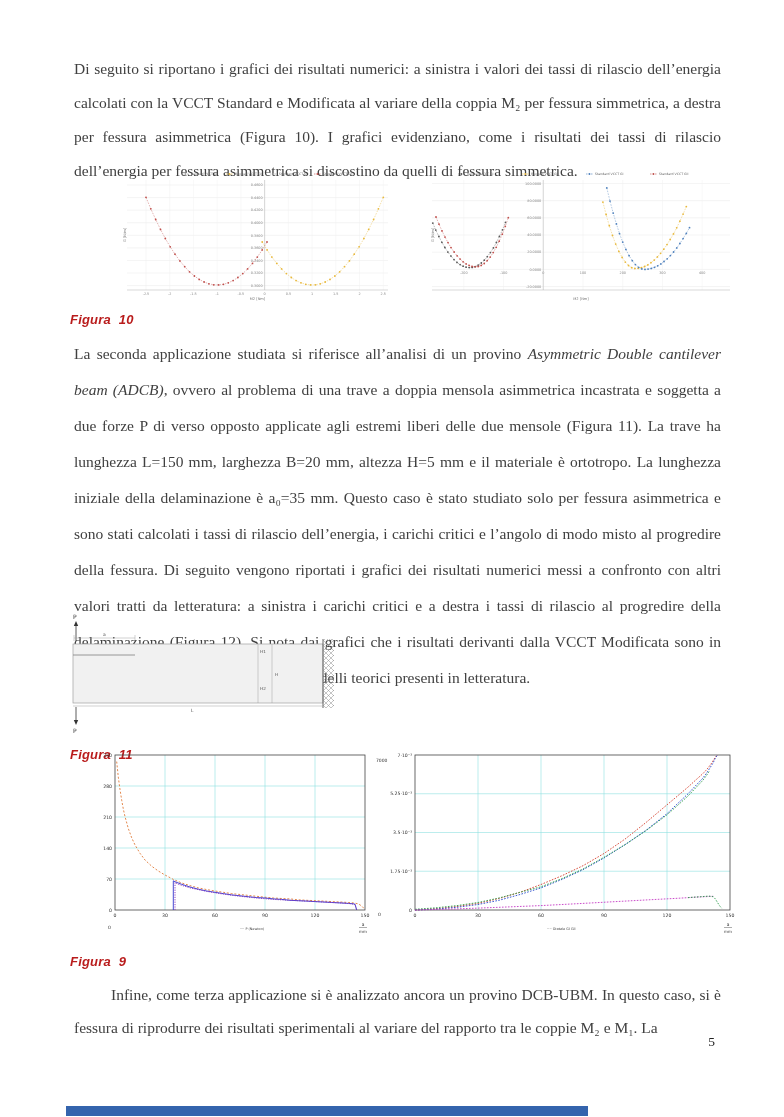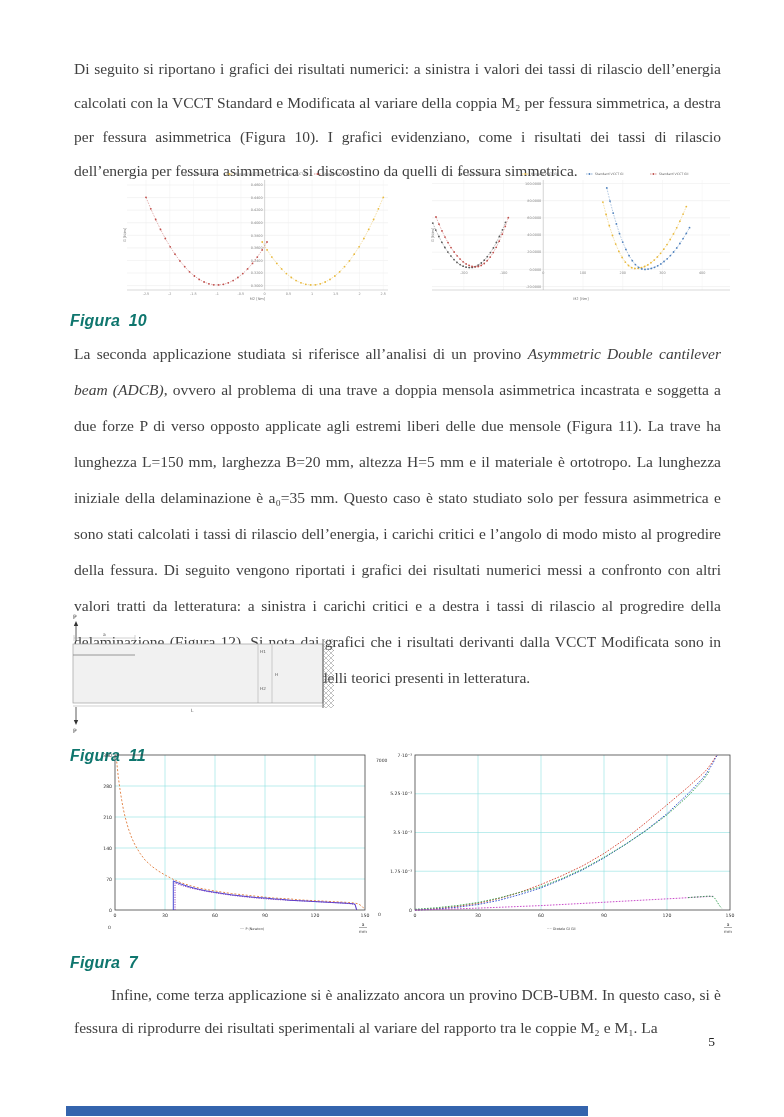--- a/index.html
+++ b/index.html
@@ -3,21 +3,21 @@
 <meta charset="utf-8">
 <style>
   html,body{margin:0;padding:0;background:#ffffff;}
   .page{position:relative;width:784px;height:1117px;background:#fff;overflow:hidden;
         font-family:"Liberation Serif",serif;}
   .body-text{position:absolute;text-align:justify;font-size:15.5px;color:#404040;margin:4px;}
   #p1{top:48px;left:70px;width:647px;line-height:34px;}
   #p2{top:332px;left:70px;width:647px;line-height:36px;}
   #p3{top:974px;left:70px;width:647px;line-height:33px;text-indent:37px;}
   .figcap{position:absolute;left:70px;font-family:"Liberation Sans",sans-serif;
-          font-style:italic;font-weight:600;font-size:16px;color:#0f766e;
+          font-style:italic;font-weight:600;font-size:13px;color:#b91c1c;
           word-spacing:4px;letter-spacing:.2px;}
   #cap10{top:312px;} #cap11{top:747px;} #cap12{top:954px;}
   .chart{position:absolute;}
   #f10sx{left:122px;top:170px;width:270px;height:132px;}
   #f10dx{left:430px;top:170px;width:302px;height:132px;}
   #f12sx{left:84px;top:748px;width:292px;height:196px;}
   #f12dx{left:368px;top:748px;width:375px;height:196px;}
   #fig11{position:absolute;left:66px;top:608px;width:340px;height:140px;}
   #pageno{position:absolute;top:1034px;right:69px;font-size:13.5px;color:#222;}
   #footerbar{position:absolute;left:66px;top:1106px;width:522px;height:10px;}
@@ -409,21 +409,21 @@
         <polyline points="320.0,149.6 332.6,148.7 341.0,148.1 345.2,148.7 347.3,150.9 349.4,154.3 351.5,157.6 353.6,160.2" fill="none" stroke="#2a9d4a" stroke-width="0.9" stroke-dasharray="1.6 1.4"></polyline>
         <text x="179.29999999999998" y="182" font-size="3.4" fill="#444">····  Gtotale   GI   GII</text>
         <text x="360" y="178" font-size="4.4" fill="#333" text-anchor="middle">a</text>
         <line x1="356" x2="364" y1="179.5" y2="179.5" stroke="#333" stroke-width="0.4"></line>
         <text x="360" y="184.5" font-size="4" fill="#333" text-anchor="middle">mm</text>
         <text x="8" y="14" font-size="4.5" fill="#333">7000</text>
         <text x="10" y="168" font-size="4.5" fill="#333">0</text>
       </svg>
     </div>
 
-  <div class="figcap" id="cap12">Figura 7</div>
+  <div class="figcap" id="cap12">Figura 9</div>
 
   <p class="body-text" id="p3">Infine, come terza applicazione si è analizzato ancora un provino DCB-UBM. In questo caso, si è fessura di riprodurre dei risultati sperimentali al variare del rapporto tra le coppie M₂ e M₁. La</p>
 
   <div id="pageno">5</div>
 
   <div id="footerbar" style="background: rgb(52, 100, 173);"></div>
 
 </div>
 
 </body></html>

